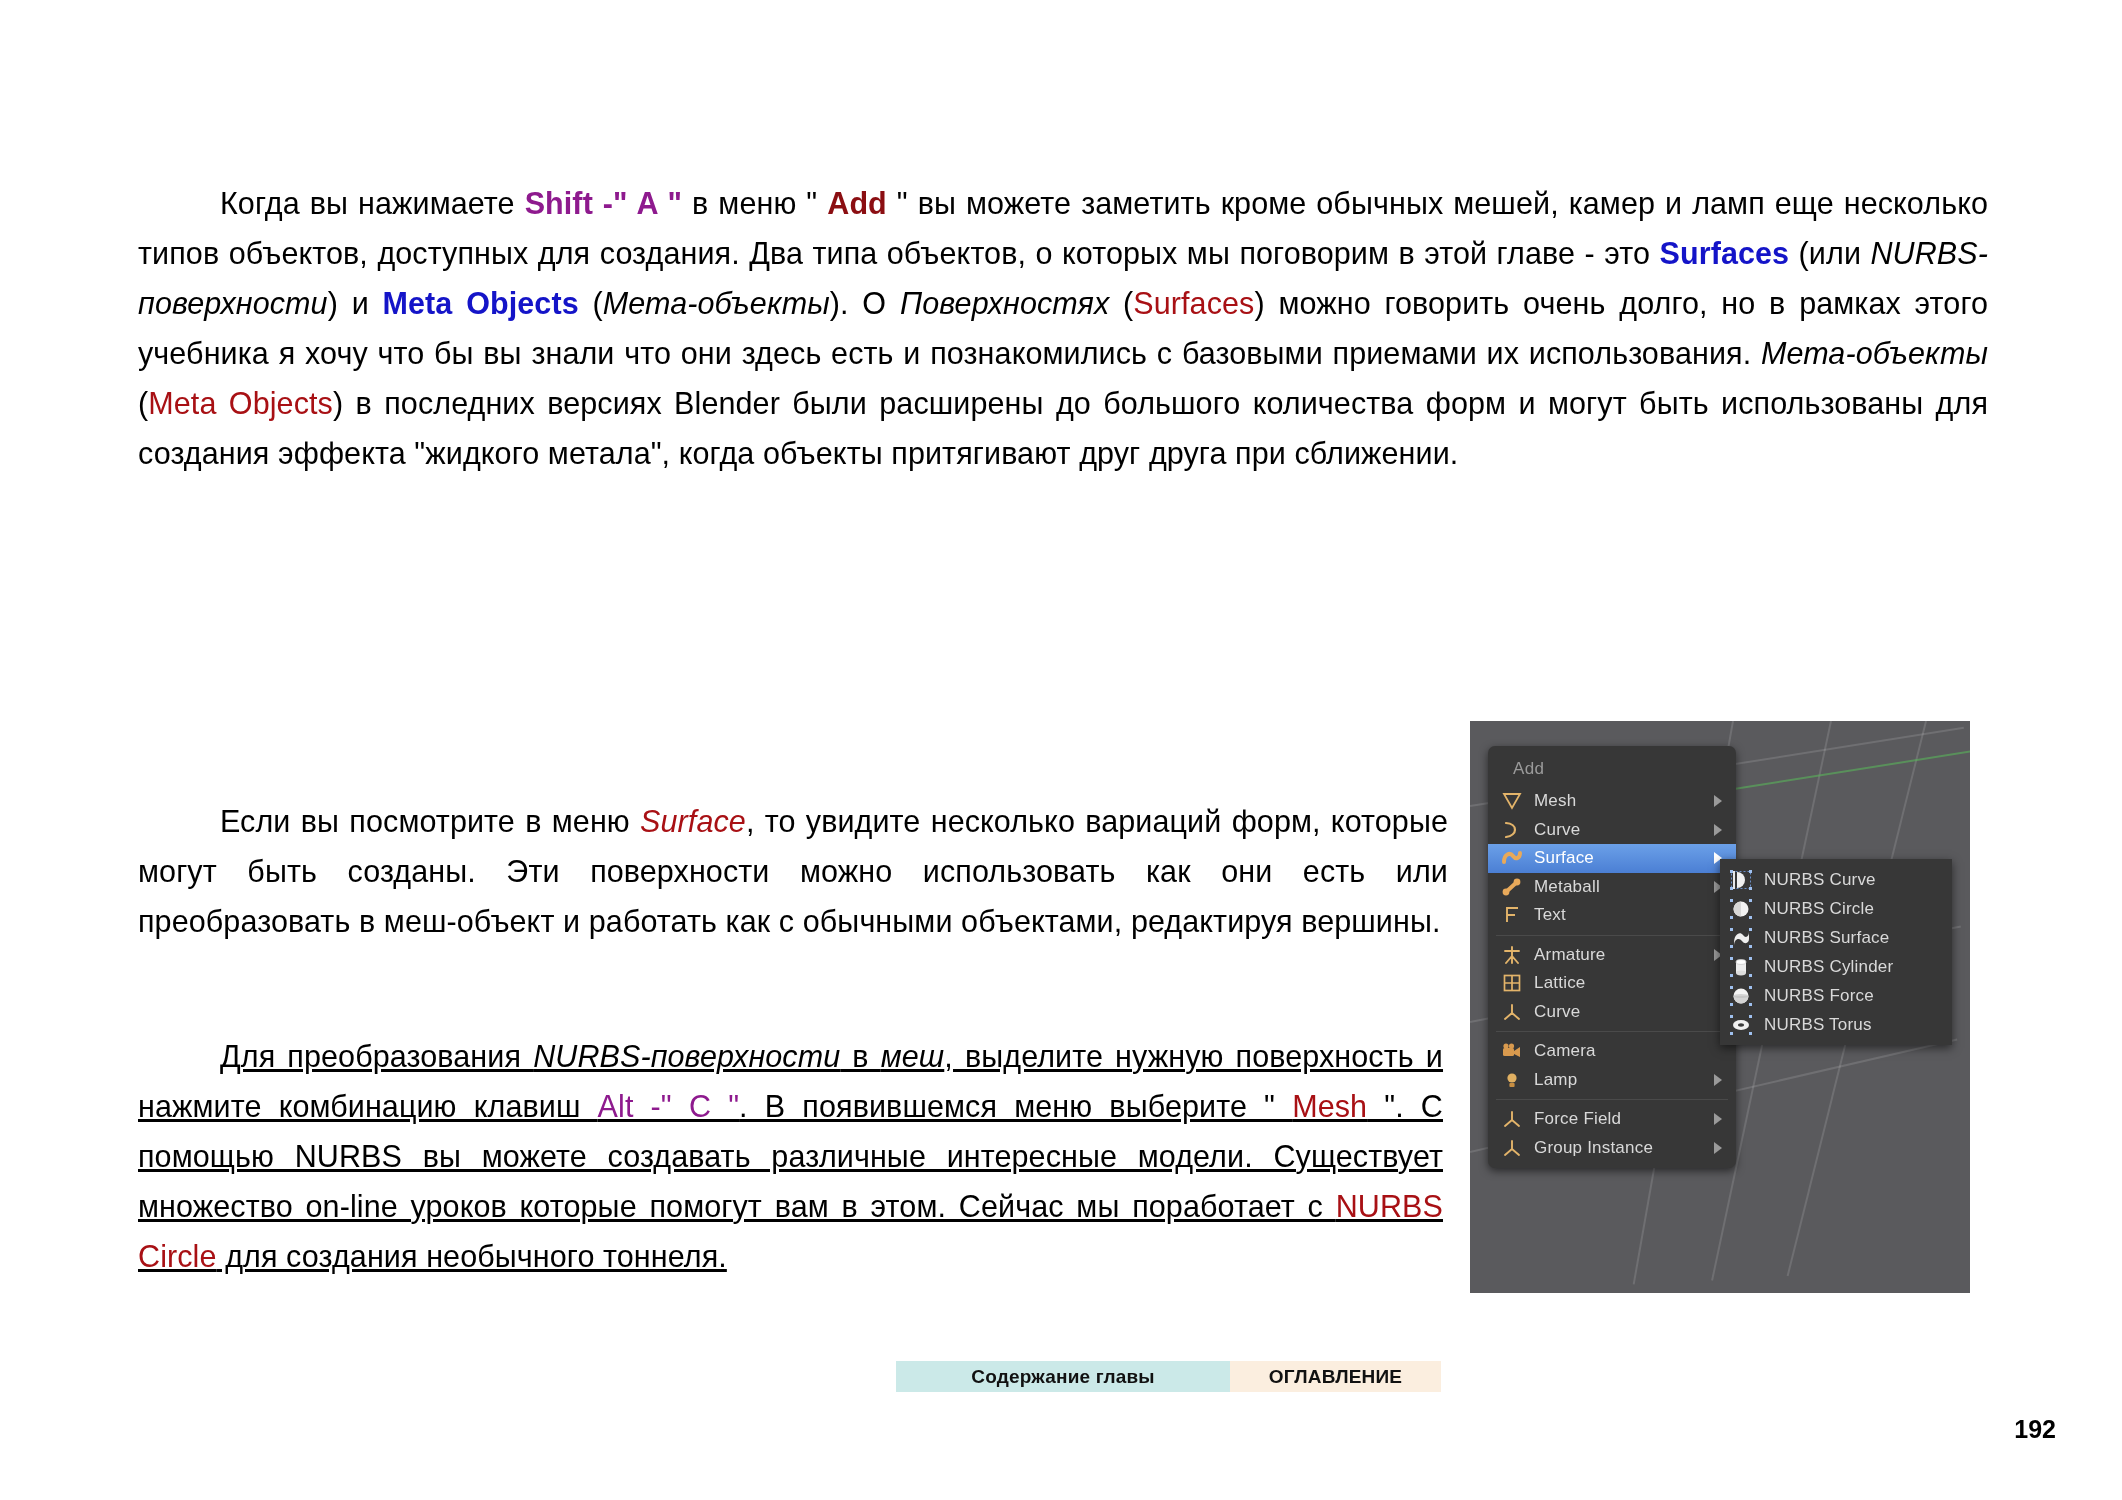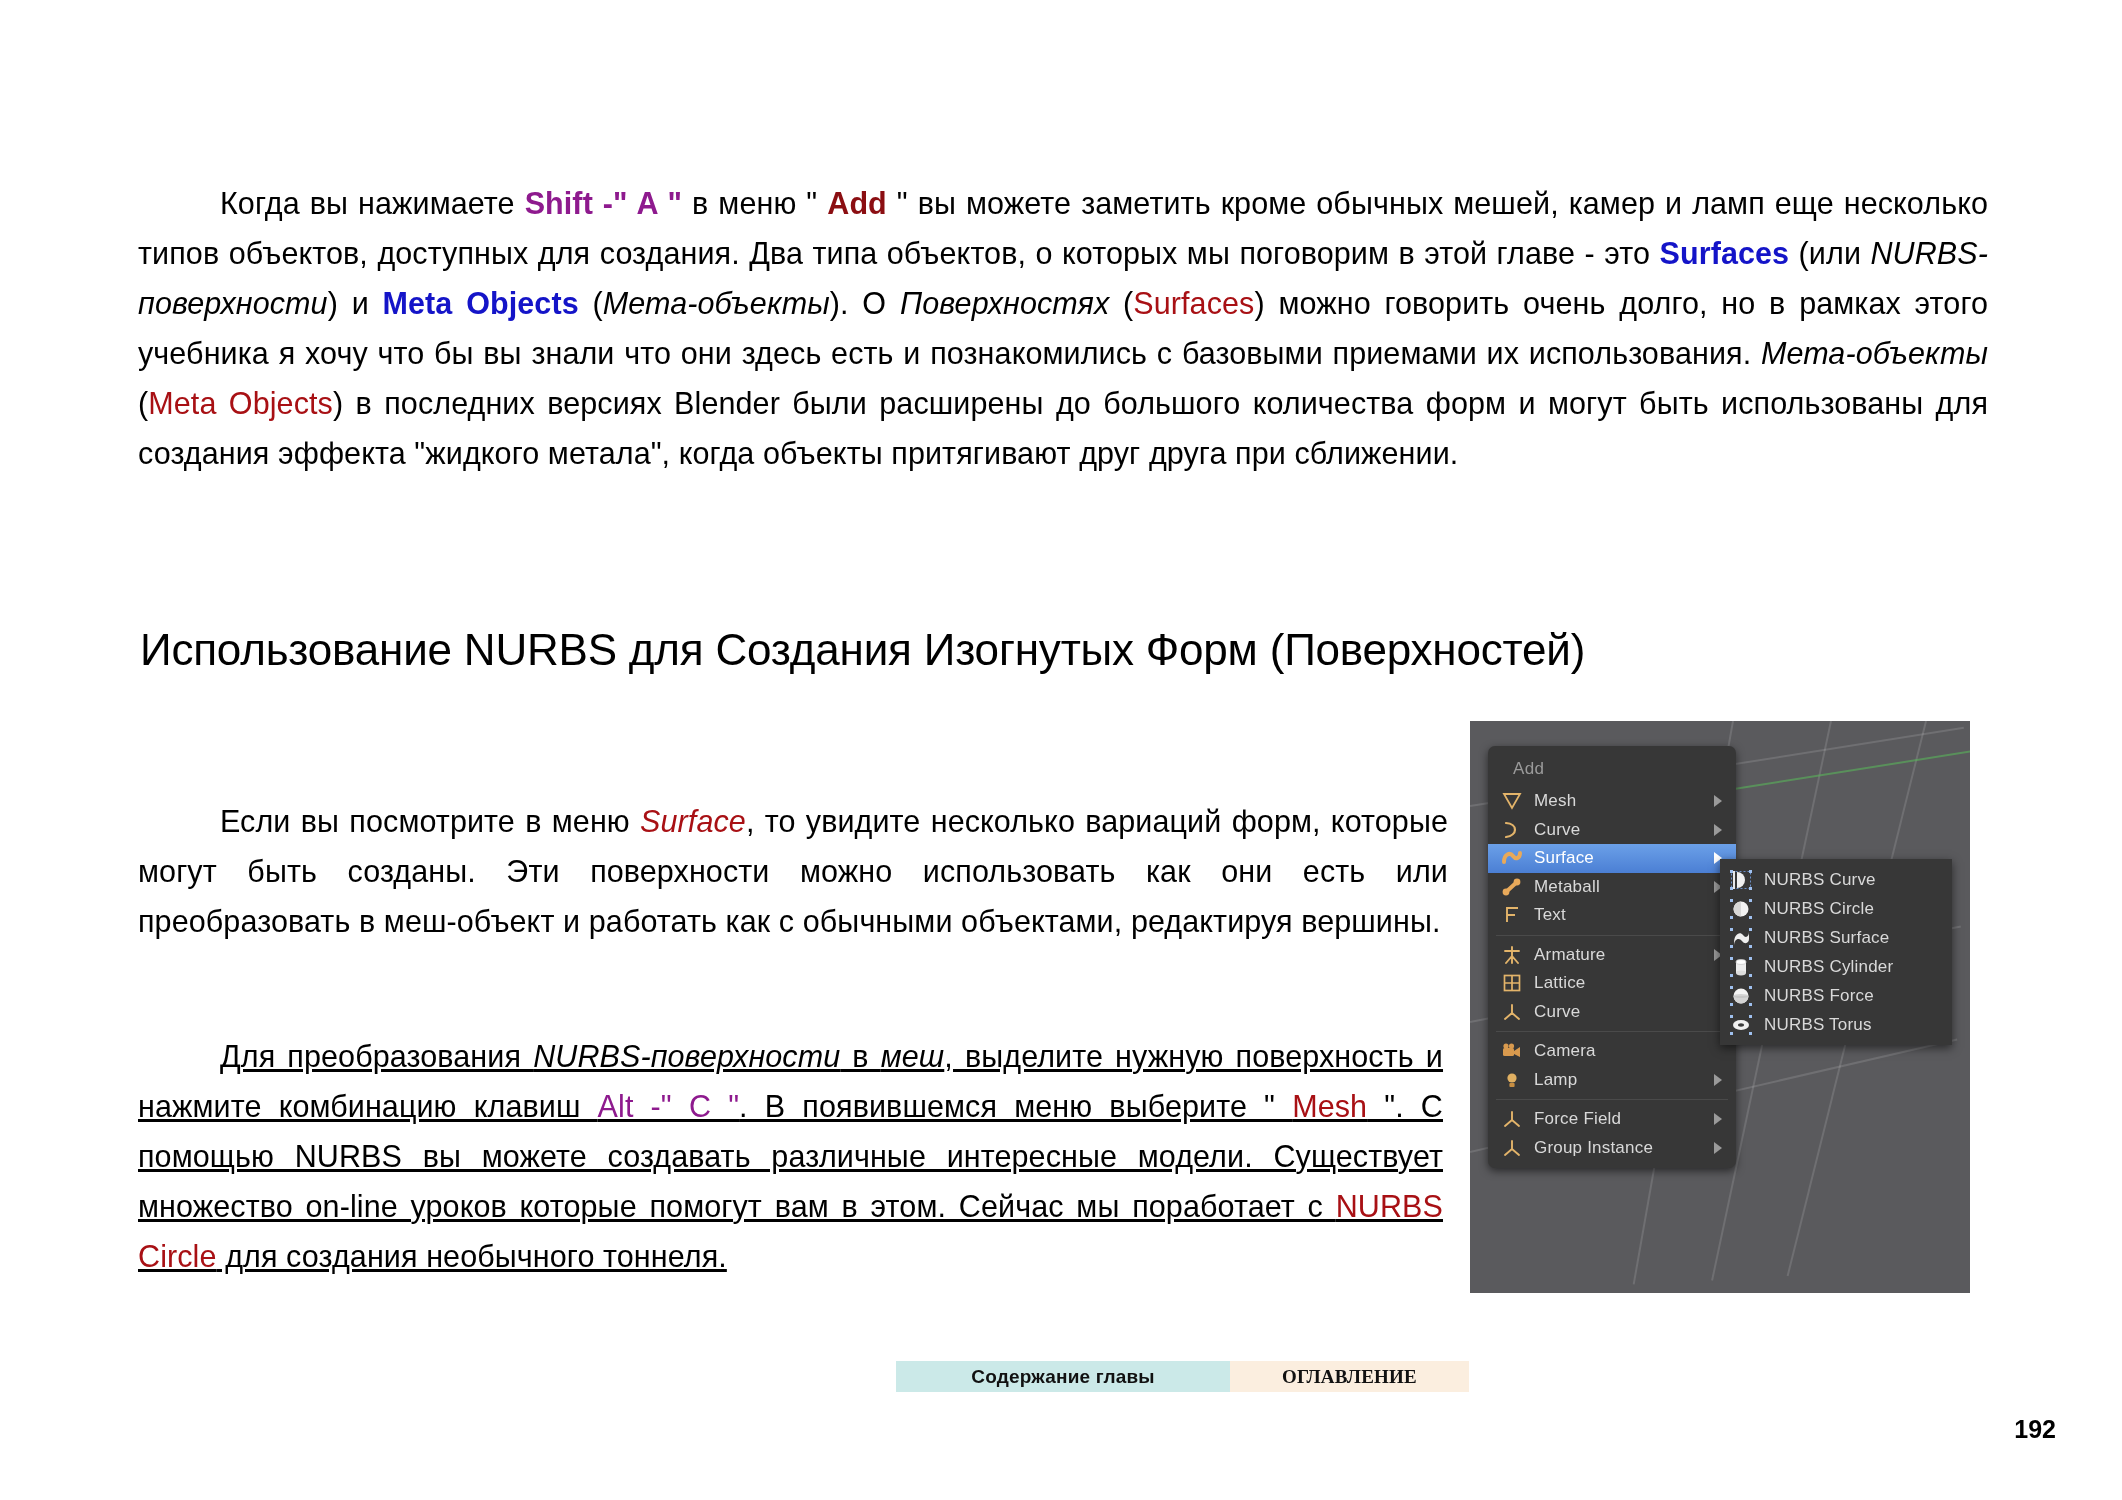--- a/index.html
+++ b/index.html
@@ -190,43 +190,41 @@
     color: #111111;
     text-decoration: none;
     letter-spacing: .2px;
     text-align: right;
   }
   #nav-chapter-contents {
     width: 334px;
     background: #cbe9e8;
   }
   #nav-toc {
-    width: 239px;
+    width: 211px;
     background: #fbeedf;
-    font-family: Liberation Serif, serif;
   }
 
   
   #page-number {
     position: absolute;
     right: 66px;
     top: 1415px;
     font-size: 25px;
     font-weight: bold;
     color: #000000;
   }
 </style>
 </head>
 <body>
 
 <div class="page">
 
   <p class="para" id="para-intro"><span class="ind"></span><span>Когда вы нажимаете </span><span class="c-purple">Shift -" A "</span><span> в меню " </span><span class="c-darkred">Add</span><span> " вы можете заметить кроме обычных мешей, камер и ламп еще несколько типов объектов, доступных для создания. Два типа объектов, о которых мы поговорим в этой главе - это </span><span class="c-blue">Surfaces</span><span> (или </span><i class="it">NURBS-поверхности</i><span>) и </span><span class="c-blue">Meta Objects</span><span> (</span><i class="it">Мета-объекты</i><span>). О </span><i class="it">Поверхностях</i><span> (</span><span class="c-red">Surfaces</span><span>) можно говорить очень долго, но в рамках этого учебника я хочу что бы вы знали что они здесь есть и познакомились с базовыми приемами их использования. </span><i class="it">Мета-объекты</i><span> (</span><span class="c-red">Meta Objects</span><span>) в последних версиях Blender были расширены до большого количества форм и могут быть использованы для создания эффекта "жидкого метала", когда объекты притягивают друг друга при сближении.</span></p>
 
-  <h1 id="heading">Использование NURBS для Создания Изогнутых Форм (Поверхностей)</h1>
 
   <p class="para" id="para-surface-1"><span class="ind"></span><span>Если вы посмотрите в меню </span><span class="c-red-i">Surface</span><span>, то увидите несколько вариаций форм, которые могут быть созданы. Эти поверхности можно использовать как они есть или преобразовать в меш-объект и работать как с обычными объектами, редактируя вершины.</span></p>
 
   <p class="para" id="para-surface-2"><span class="ind"></span><span>Для преобразования </span><i class="it">NURBS-поверхности</i><span> в </span><i class="it">меш</i><span>, выделите нужную поверхность и нажмите комбинацию клавиш </span><span class="c-purple-n">Alt -" C "</span><span>. В появившемся меню выберите " </span><span class="c-red">Mesh</span><span> ". С помощью NURBS вы можете создавать различные интересные модели. Существует множество on-line уроков которые помогут вам в этом. Сейчас мы поработает с </span><span class="c-red">NURBS Circle</span><span> для создания необычного тоннеля.</span></p>
 
   <div id="blender-shot">
 
     <div class="viewport-grid">
 
       <div class="grid-line" style="left:0;top:84px;width:500px;height:2px;transform:rotate(-9deg);transform-origin:left center;"></div>

